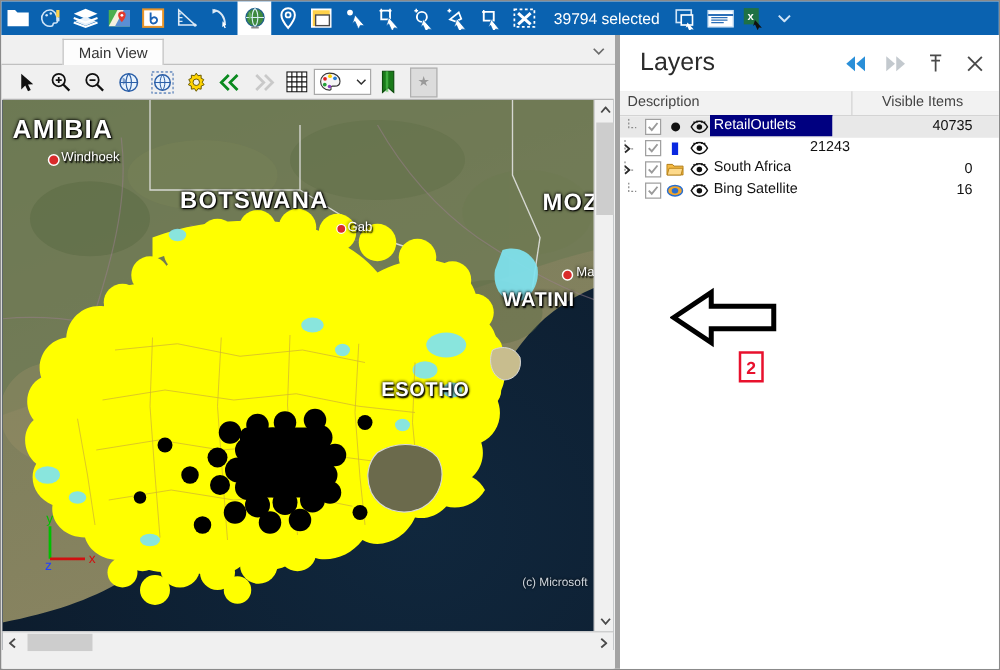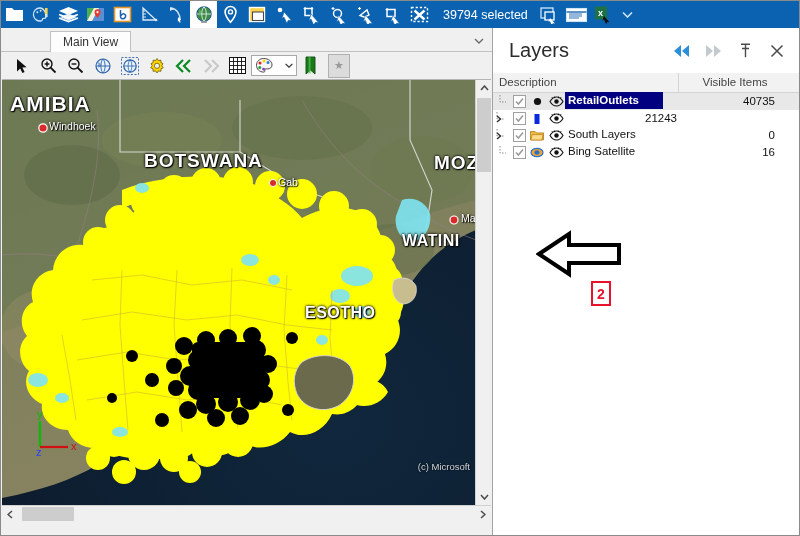--- a/index.html
+++ b/index.html
@@ -149,21 +149,21 @@
   .sb-thumb{position:absolute;background:#cdcdcd;}
   .status-strip{
     position:absolute;left:1px;top:520px;width:489px;height:15px;
     background:#f0f0f0;
   }
 
   
   .panel{
     position:absolute;left:491px;top:27px;width:307px;height:508px;
     background:#ffffff;
-    border-left:1px solid #a3a3a3;
+    border-left:4px solid #a3a3a3;
     box-sizing:border-box;
   }
   .panel-head{
     position:absolute;left:0;top:0;width:306px;height:45px;
     background:#ffffff;
     border-bottom:1px solid #e2e2e2;
     display:flex;align-items:center;
   }
   .panel-title{
     font-size:20px;color:#2b2b2b;padding-left:16px;flex:1;
@@ -782,21 +782,21 @@
             </svg>
         </div>
         <div class="lr-eye">
           <svg width="15" height="11" viewBox="0 0 15 11">
             <path d="M1 5.5C3 2 6 1 7.5 1S12 2 14 5.5C12 9 9 10 7.5 10S3 9 1 5.5z" fill="none" stroke="#111" stroke-width="1.1"></path>
             <circle cx="7.5" cy="5.5" r="2.2" fill="#111"></circle>
             <path d="M3 1.2 3.6 2.6M5.4 .6 5.7 2.2M9.6 .6 9.3 2.2M12 1.2 11.4 2.6" stroke="#111" stroke-width="1"></path>
           </svg>
         </div>
         <div class="lr-namewrap">
-          <span class="lr-name" style="background:#000080;color:#fff;display:inline-block;padding:0 42px 0 3px;font-weight:bold;">RetailOutlets</span>
+          <span class="lr-name" style="background:#000080;color:#fff;display:inline-block;padding:0 42px 0 3px;">RetailOutlets</span>
         </div>
         <div class="lr-count">40735</div>
       </div>
 
       <div class="layer-row">
         <div class="lr-tree">
           <svg width="12" height="14" viewBox="0 0 12 14">
             <path d="M1 0v7h8" fill="none" stroke="#8a8a8a" stroke-width="1" stroke-dasharray="1.5 1.5"></path>
             <path d="M1 4 4.5 7 1 10" fill="none" stroke="#2a2a2a" stroke-width="1.4"></path>
           </svg>
@@ -844,21 +844,21 @@
           </svg>
         </div>
         <div class="lr-eye">
           <svg width="15" height="11" viewBox="0 0 15 11">
             <path d="M1 5.5C3 2 6 1 7.5 1S12 2 14 5.5C12 9 9 10 7.5 10S3 9 1 5.5z" fill="none" stroke="#111" stroke-width="1.1"></path>
             <circle cx="7.5" cy="5.5" r="2.2" fill="#111"></circle>
             <path d="M3 1.2 3.6 2.6M5.4 .6 5.7 2.2M9.6 .6 9.3 2.2M12 1.2 11.4 2.6" stroke="#111" stroke-width="1"></path>
           </svg>
         </div>
         <div class="lr-namewrap">
-          <span class="lr-name" style="display:inline-block;padding-left:3px;">South Layers</span>
+          <span class="lr-name" style="display:inline-block;padding-left:3px;">South Africa</span>
         </div>
         <div class="lr-count">0</div>
       </div>
 
       <div class="layer-row">
         <div class="lr-tree">
           <svg width="10" height="14" viewBox="0 0 10 14">
               <path d="M3 0v7h6" fill="none" stroke="#8a8a8a" stroke-width="1" stroke-dasharray="1.5 1.5"></path>
             </svg>
         </div>

